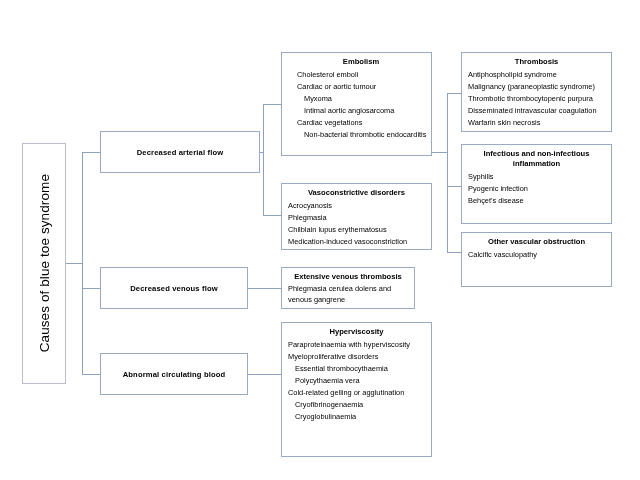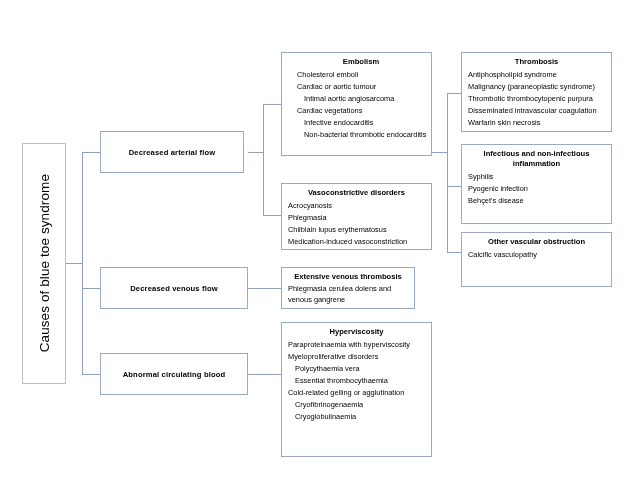--- a/index.html
+++ b/index.html
@@ -107,40 +107,40 @@
   <div class="conn h" style="left:432px; top:152px; width:16px;"></div>
   <div class="conn v" style="left:447px; top:93px; height:159px;"></div>
   <div class="conn h" style="left:447px; top:93px; width:14px;"></div>
   <div class="conn h" style="left:447px; top:186px; width:14px;"></div>
   <div class="conn h" style="left:447px; top:252px; width:14px;"></div>
 
   <div class="box title-box" style="left:22px; top:143px; width:44px; height:241px;">
     <span class="title-text">Causes of blue toe syndrome</span>
   </div>
 
-  <div class="box lvl2" style="left:100px; top:131px; width:144px; height:42px;">
+  <div class="box lvl2" style="left:100px; top:131px; width:160px; height:42px;">
     <span class="lvl2-text">Decreased arterial flow</span>
   </div>
 
   <div class="box lvl2" style="left:100px; top:267px; width:148px; height:42px;">
     <span class="lvl2-text">Decreased venous flow</span>
   </div>
 
   <div class="box lvl2" style="left:100px; top:353px; width:148px; height:42px;">
     <span class="lvl2-text">Abnormal circulating blood</span>
   </div>
 
   <div class="box" style="left:281px; top:52px; width:151px; height:104px;padding-left:9px;">
     <div class="leaf-head">Embolism</div>
     <ul class="leaf-list">
       <li>Cholesterol emboli</li>
       <li>Cardiac or aortic tumour</li>
+      <li class="ind">Myxoma</li>
       <li class="ind">Intimal aortic angiosarcoma</li>
       <li>Cardiac vegetations</li>
-      <li class="ind">Infective endocarditis</li>
       <li class="ind">Non-bacterial thrombotic endocarditis</li>
     </ul>
   </div>
 
   <div class="box" style="left:281px; top:183px; width:151px; height:67px;">
     <div class="leaf-head">Vasoconstrictive disorders</div>
     <ul class="leaf-list">
       <li>Acrocyanosis</li>
       <li>Phlegmasia</li>
       <li>Chilblain lupus erythematosus</li>
@@ -153,22 +153,22 @@
     <ul class="leaf-list">
       <li class="wrap">Phlegmasia cerulea dolens and venous gangrene</li>
     </ul>
   </div>
 
   <div class="box" style="left:281px; top:322px; width:151px; height:135px;">
     <div class="leaf-head">Hyperviscosity</div>
     <ul class="leaf-list">
       <li>Paraproteinaemia with hyperviscosity</li>
       <li>Myeloproliferative disorders</li>
+      <li class="ind">Essential thrombocythaemia</li>
       <li class="ind">Polycythaemia vera</li>
-      <li class="ind">Essential thrombocythaemia</li>
       <li>Cold-related gelling or agglutination</li>
       <li class="ind">Cryofibrinogenaemia</li>
       <li class="ind">Cryoglobulinaemia</li>
     </ul>
   </div>
 
   <div class="box" style="left:461px; top:52px; width:151px; height:80px;">
     <div class="leaf-head">Thrombosis</div>
     <ul class="leaf-list">
       <li>Antiphospholipid syndrome</li>

